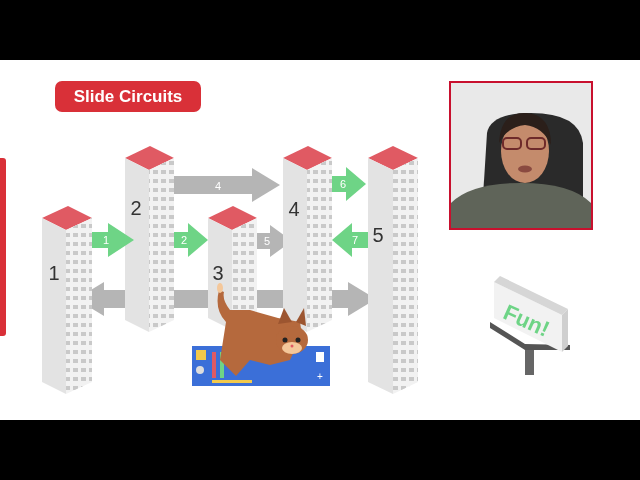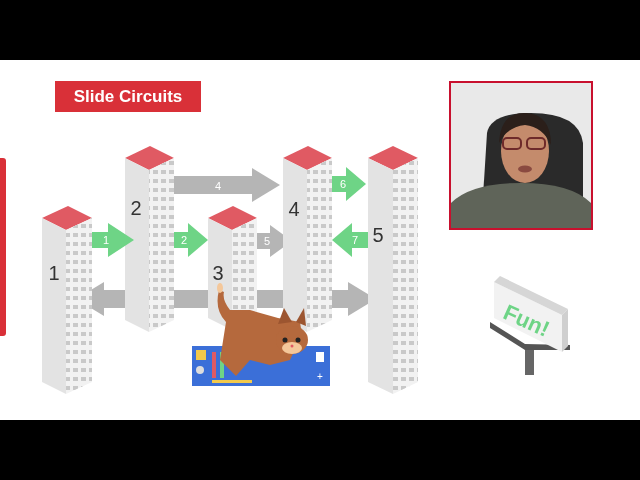--- a/index.html
+++ b/index.html
@@ -1,21 +1,21 @@
 <!DOCTYPE html>
 <html><head>
 <meta charset="utf-8">
 <style>
   html,body{margin:0;padding:0;}
   body{width:640px;height:480px;background:#000;position:relative;overflow:hidden;font-family:"Liberation Sans",sans-serif;}
   .letterbox-top{position:absolute;left:0;top:0;width:640px;height:60px;background:#000;}
   .letterbox-bottom{position:absolute;left:0;top:420px;width:640px;height:60px;background:#000;}
   .slide{position:absolute;left:0;top:60px;width:640px;height:360px;background:#fff;overflow:hidden;}
   .side-bar{position:absolute;left:0;top:98px;width:6px;height:178px;background:#d93038;border-radius:0 3px 3px 0;}
-  .title-pill{position:absolute;left:55px;top:21px;width:146px;height:31px;background:#d93038;border-radius:0;color:#fff;font-size:17px;font-weight:bold;display:flex;align-items:center;justify-content:center;}
+  .title-pill{position:absolute;left:55px;top:21px;width:146px;height:31px;background:#d93038;border-radius:7px;color:#fff;font-size:17px;font-weight:bold;display:flex;align-items:center;justify-content:center;}
   .webcam{position:absolute;left:449px;top:21px;width:144px;height:149px;border:2px solid #c8102e;box-sizing:border-box;background:#e8e8e8;overflow:hidden;}
   svg{position:absolute;left:0;top:0;}
 </style>
 </head>
 <body>
 
 <div class="letterbox-top"></div>
 
 <div class="slide">
   <div class="side-bar"></div>

